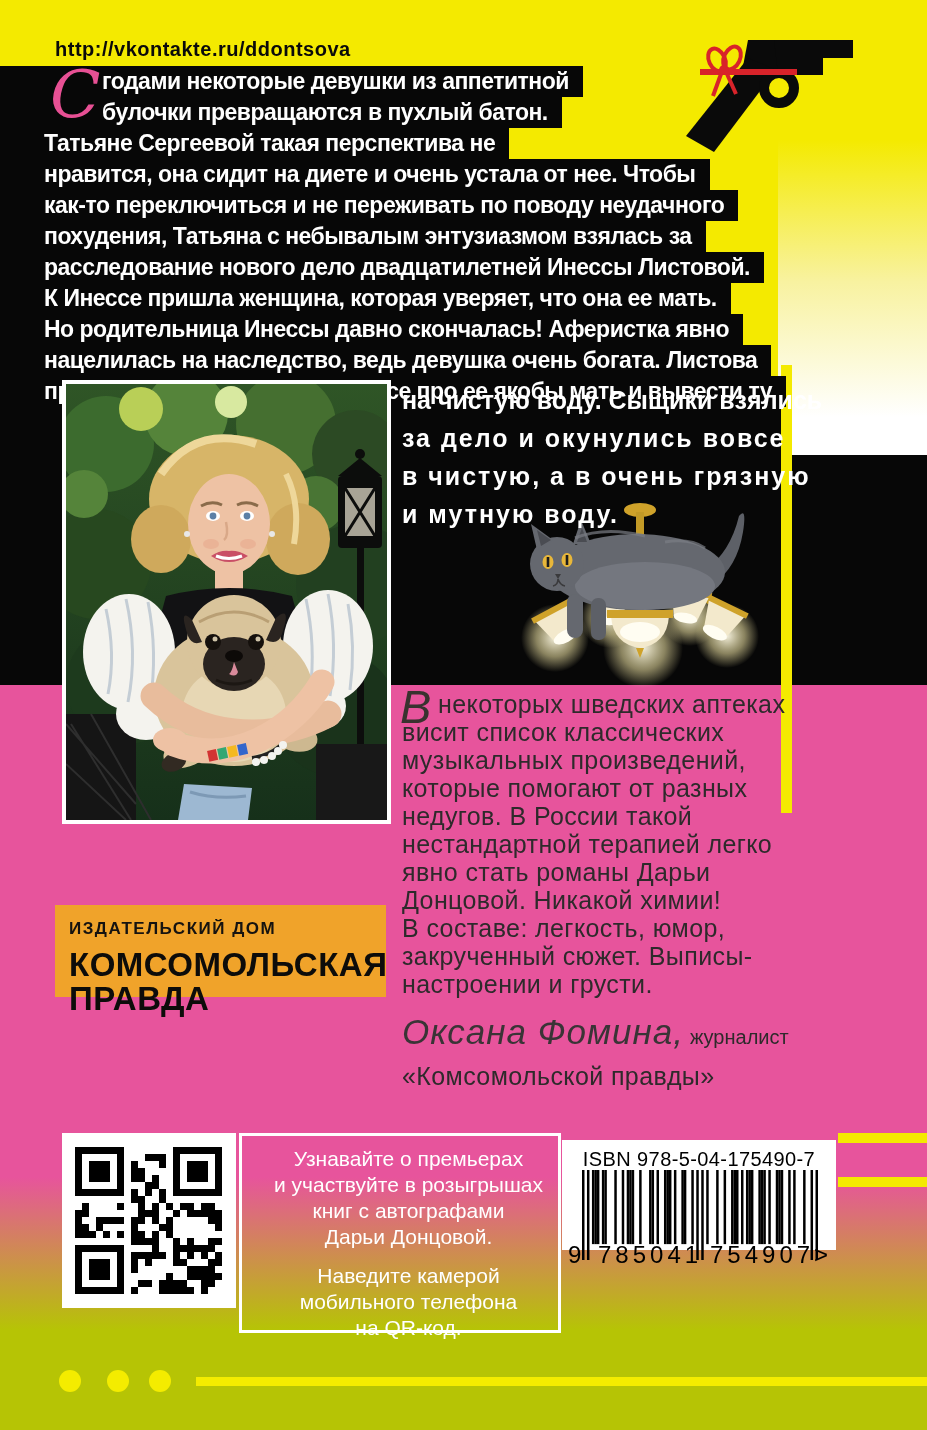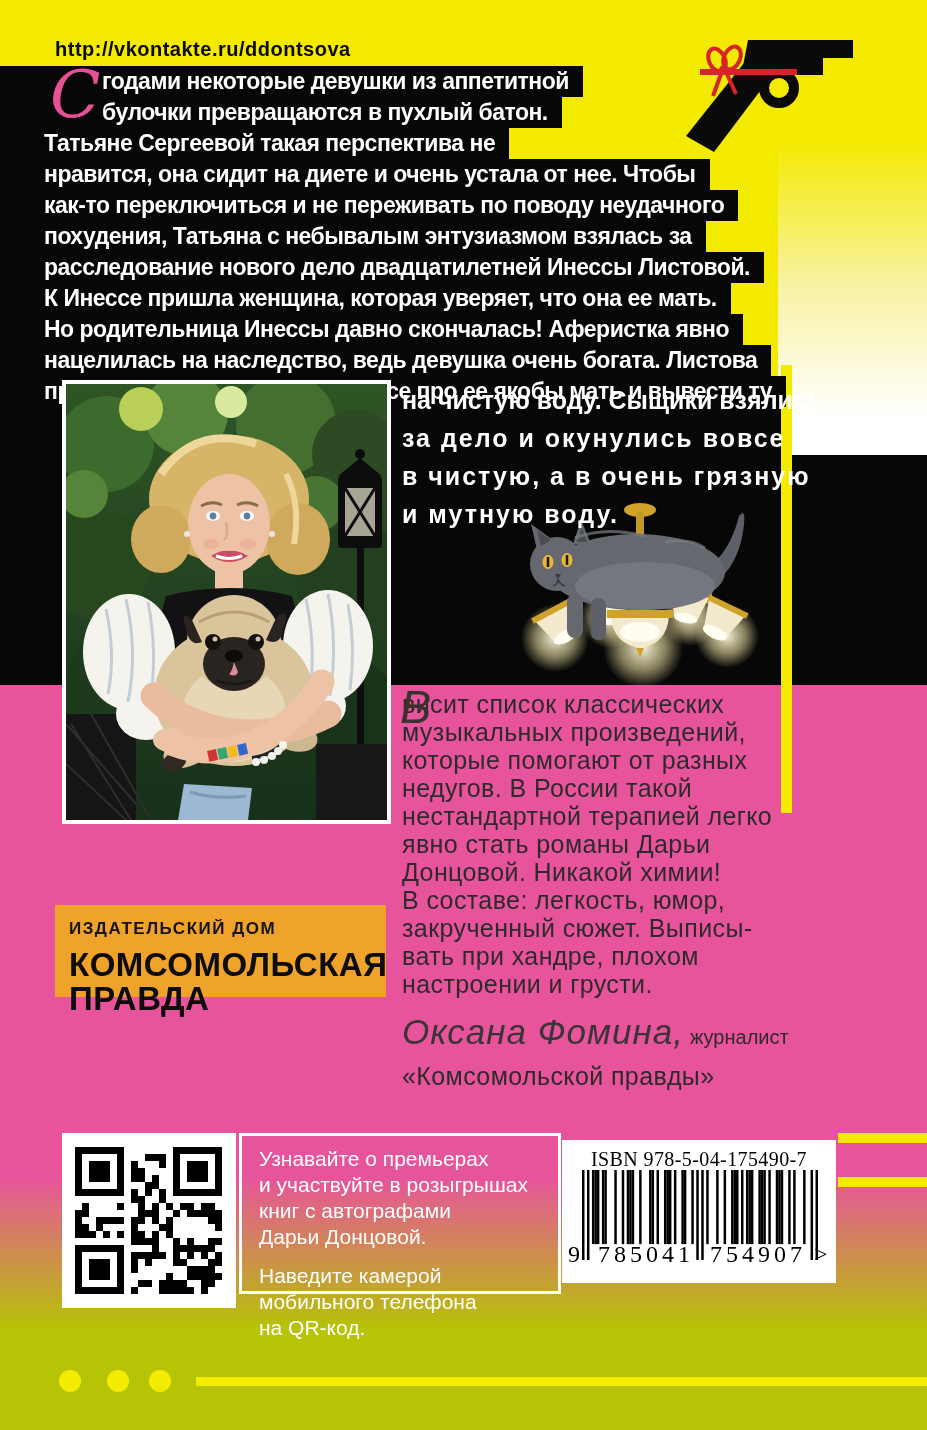--- a/index.html
+++ b/index.html
@@ -56,25 +56,25 @@
 
   
   .pub{left:55px;top:905px;width:331px;height:92px;background:#f0a32a;
        padding:14px 0 0 14px;box-sizing:border-box;z-index:5;}
   .pub1{font-weight:bold;font-size:17px;letter-spacing:1.5px;color:#161310;margin-bottom:9px;}
   .pub2{font-weight:bold;font-size:33px;line-height:34px;letter-spacing:.5px;color:#0d0c0a;}
 
   
   .qr{left:62px;top:1133px;width:174px;height:175px;background:#fff;z-index:5;}
   .qr svg{position:absolute;left:13px;top:14px;}
-  .infobox{left:239px;top:1133px;width:322px;height:161px;border:3px solid #fff;
-           box-sizing:border-box;padding:10px 0 0 17px;z-index:5;}
+  .infobox{left:239px;top:1133px;width:322px;height:200px;border:3px solid #fff;
+           box-sizing:border-box;padding:10px 0 0 17px;z-index:5;text-align:center;}
   .infobox .line{color:#fff;font-size:21px;line-height:26px;white-space:nowrap;}
   .infobox .gap{height:13px;}
-  .barcode{left:562px;top:1140px;width:274px;height:143px;background:#fff;z-index:5;font-family:Liberation Serif, serif;}
+  .barcode{left:562px;top:1140px;width:274px;height:110px;background:#fff;z-index:5;}
   .isbn{position:absolute;left:0;top:8px;width:274px;text-align:center;
         font-size:20px;letter-spacing:.4px;color:#000;}
   .bars{position:absolute;left:20px;top:30px;width:236px;height:90px;}
   .bc-digit{position:absolute;top:101px;font-size:24px;color:#000;}
   .bc-9{left:6px;}
   .bc-g1{left:36px;width:96px;text-align:right;letter-spacing:4px;}
   .bc-g2{left:148px;width:96px;text-align:right;letter-spacing:4px;}
   .bc-ar{left:252px;}
 
   
@@ -325,30 +325,30 @@
 
       <path d="M96,118 L154,118 Q152,146 125,150 Q98,146 96,118 Z" fill="#f3e9cc"></path>
       <rect x="92" y="112" width="66" height="8" fill="#cfa22a"></rect>
       <ellipse cx="125" cy="134" rx="20" ry="10" fill="#fffdf2"></ellipse>
       <path d="M121,150 L129,150 L125,160 Z" fill="#cfa22a"></path>
     </svg>
   </div>
 
   <div class="abs dropcap-b">В</div>
   <div class="abs review">
+    <div class="rline first">некоторых шведских аптеках</div>
     <div class="rline">висит список классических</div>
     <div class="rline">музыкальных произведений,</div>
     <div class="rline">которые помогают от разных</div>
     <div class="rline">недугов. В России такой</div>
     <div class="rline">нестандартной терапией легко</div>
     <div class="rline">явно стать романы Дарьи</div>
     <div class="rline">Донцовой. Никакой химии!</div>
     <div class="rline">В составе: легкость, юмор,</div>
     <div class="rline">закрученный сюжет.  Выписы-</div>
-    <div class="rline">вать при хандре, плохом</div>
     <div class="rline">настроении и грусти.</div>
     <div class="sig">
       <span class="name">Оксана Фомина,</span><span class="role">журналист</span>
     </div>
     <div class="org">«Комсомольской правды»</div>
   </div>
 
   <div class="abs pub">
     <div class="pub1">ИЗДАТЕЛЬСКИЙ ДОМ</div>
     <div class="pub2">КОМСОМОЛЬСКАЯ</div>

